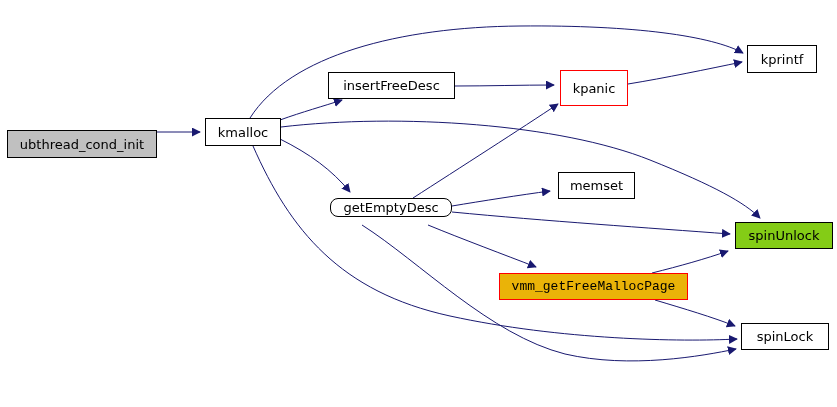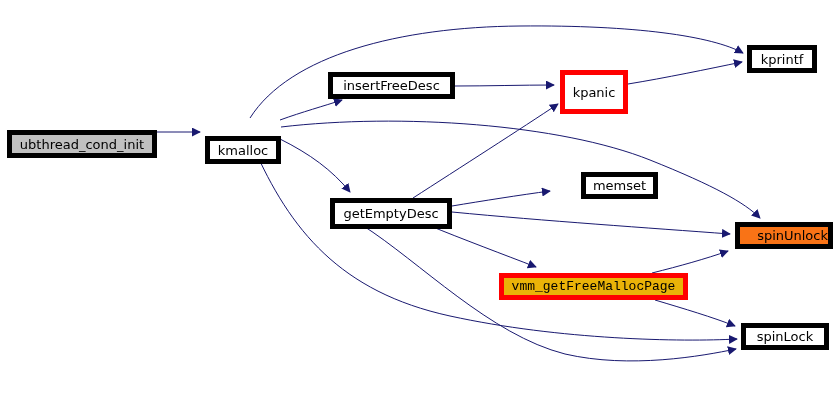--- a/index.html
+++ b/index.html
@@ -7,21 +7,21 @@
     position:relative;
     width:837px;height:407px;
     background:#ffffff;
     font-family:"DejaVu Sans","Liberation Sans",sans-serif;
     overflow:hidden;
   }
   #edge-layer{position:absolute;left:0;top:0;width:837px;height:407px;}
   .node{
     position:absolute;
     box-sizing:border-box;
-    border:5px solid #c4b5fd;
+    border:1px solid #c4b5fd;
     background:#fff;
     display:flex;align-items:center;justify-content:center;
     font-size:13px;color:#000;
     white-space:nowrap;
     cursor:pointer;
   }
   .node .lbl{pointer-events:none;}
 </style>
 </head>
 <body>
@@ -48,39 +48,39 @@
         <path d="M428,225 C462,239 505,255 536,267" stroke="#191970" marker-end="url(#arrow)"></path>
         <path d="M362,225 C420,262 490,335 565,354 C630,369 702,356 736,349" stroke="#191970" marker-end="url(#arrow)"></path>
         <path d="M652,273 C680,266 705,259 728,251" stroke="#191970" marker-end="url(#arrow)"></path>
         <path d="M655,300 C685,309 712,317 735,326" stroke="#191970" marker-end="url(#arrow)"></path>
       </g>
   </svg>
   <div id="nodes">
       <div class="node" style="left: 7px; top: 130px; width: 150px; height: 28px; background: rgb(192, 192, 192); border-color: rgb(0, 0, 0); cursor: default;">
         <span class="lbl">ubthread_cond_init</span>
       </div>
-      <div class="node" style="left: 205px; top: 136px; width: 76px; height: 28px; background: rgb(255, 255, 255); border-color: rgb(0, 0, 0);">
+      <div class="node" style="left: 205px; top: 118px; width: 76px; height: 28px; background: rgb(255, 255, 255); border-color: rgb(0, 0, 0);">
         <span class="lbl">kmalloc</span>
       </div>
       <div class="node" style="left: 328px; top: 72px; width: 127px; height: 27px; background: rgb(255, 255, 255); border-color: rgb(0, 0, 0);">
         <span class="lbl">insertFreeDesc</span>
       </div>
-      <div class="node" style="left: 560px; top: 70px; width: 68px; height: 44px; background: rgb(255, 255, 255); border-color: rgb(255, 0, 0);">
+      <div class="node" style="left: 560px; top: 70px; width: 68px; height: 36px; background: rgb(255, 255, 255); border-color: rgb(255, 0, 0);">
         <span class="lbl">kpanic</span>
       </div>
       <div class="node" style="left: 747px; top: 45px; width: 70px; height: 28px; background: rgb(255, 255, 255); border-color: rgb(0, 0, 0);">
         <span class="lbl">kprintf</span>
       </div>
-      <div class="node" style="left: 330px; top: 198px; width: 122px; height: 31px; background: rgb(255, 255, 255); border-color: rgb(0, 0, 0);">
+      <div class="node" style="left: 330px; top: 198px; width: 122px; height: 19px; background: rgb(255, 255, 255); border-color: rgb(0, 0, 0); border-radius: 8px;">
         <span class="lbl">getEmptyDesc</span>
       </div>
-      <div class="node" style="left: 581px; top: 172px; width: 77px; height: 27px; background: rgb(255, 255, 255); border-color: rgb(0, 0, 0);">
+      <div class="node" style="left: 558px; top: 172px; width: 77px; height: 27px; background: rgb(255, 255, 255); border-color: rgb(0, 0, 0);">
         <span class="lbl">memset</span>
       </div>
-      <div class="node" style="left: 735px; top: 222px; width: 98px; height: 27px; background: #f97316; border-color: rgb(0, 0, 0); justify-content: flex-end;">
+      <div class="node" style="left: 735px; top: 222px; width: 98px; height: 27px; background: #84cc16; border-color: rgb(0, 0, 0);">
         <span class="lbl">spinUnlock</span>
       </div>
       <div class="node" style="left: 499px; top: 273px; width: 189px; height: 27px; background: #eab308; border-color: rgb(255, 0, 0); font-family: Liberation Mono, monospace;">
         <span class="lbl">vmm_getFreeMallocPage</span>
       </div>
       <div class="node" style="left: 741px; top: 323px; width: 88px; height: 27px; background: rgb(255, 255, 255); border-color: rgb(0, 0, 0);">
         <span class="lbl">spinLock</span>
       </div>
     </div>
 </div>

